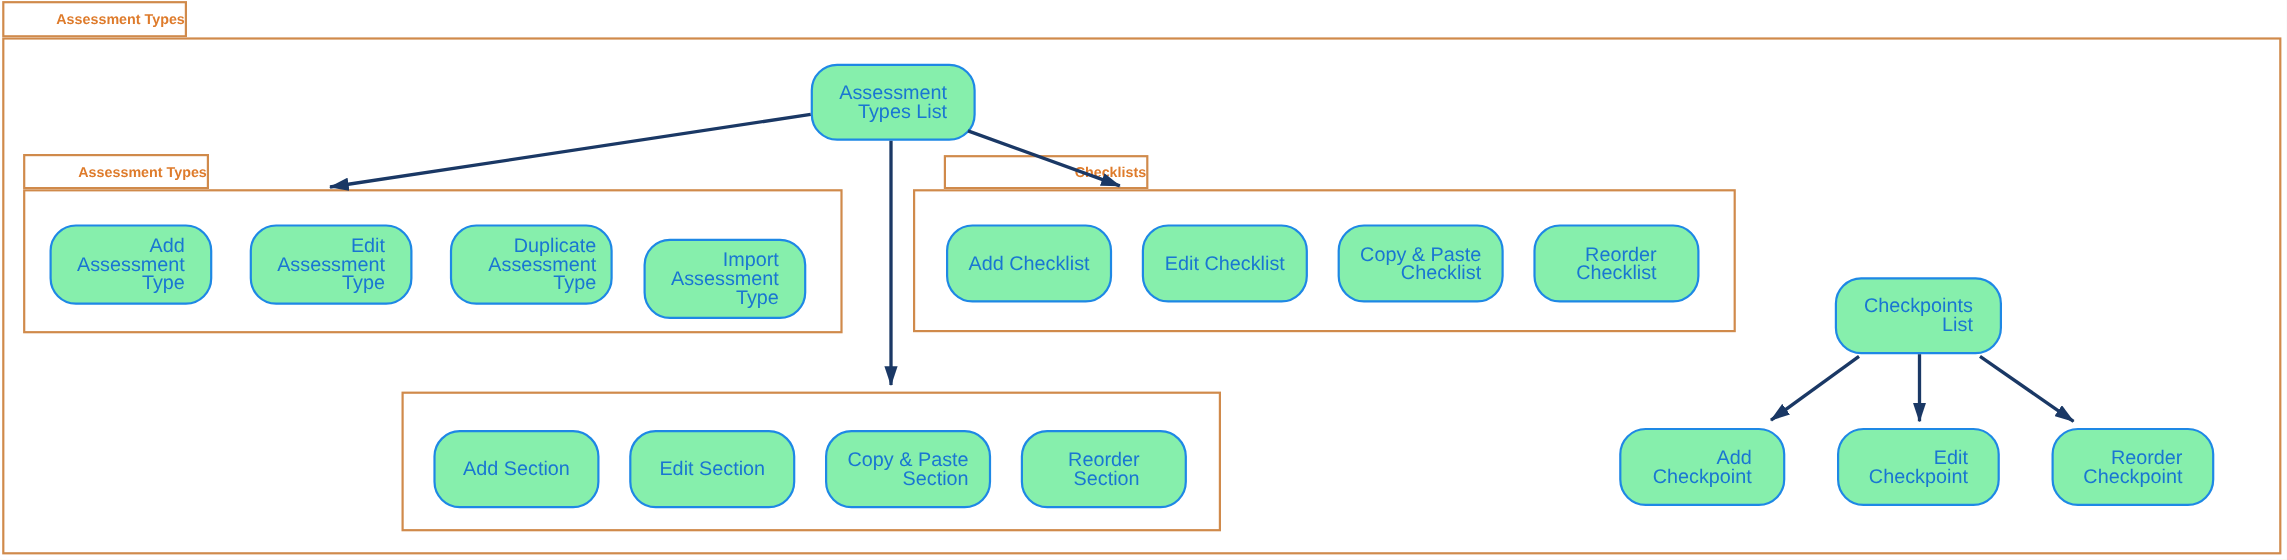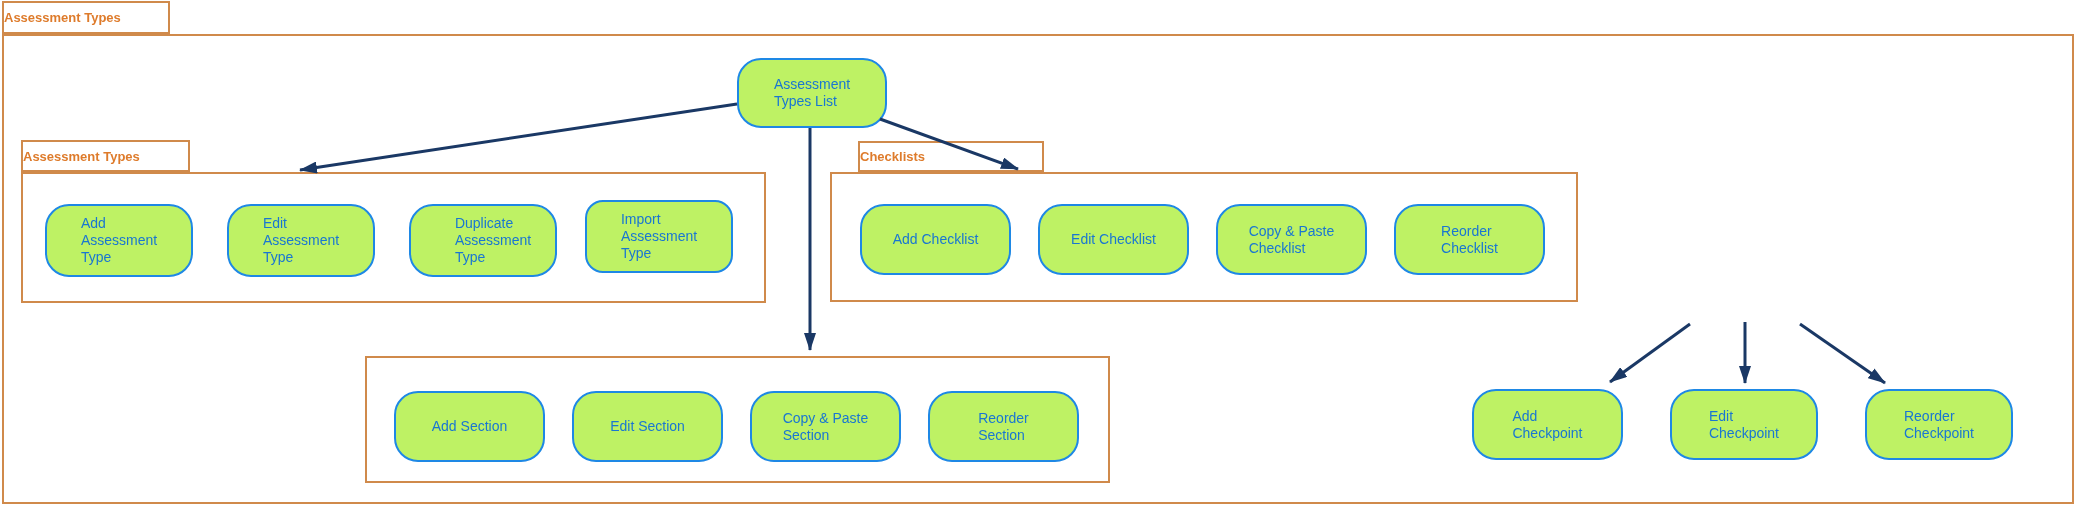--- a/index.html
+++ b/index.html
@@ -17,36 +17,36 @@
     border:2px solid #d08a4b;
     background:transparent;
     box-sizing:border-box;
     z-index:1;
   }
   .frame-tab{
     position:absolute;
     border:2px solid #d08a4b;
     background:#ffffff;
     box-sizing:border-box;
-    display:flex;align-items:center;justify-content:flex-start;
+    display:flex;align-items:center;justify-content:flex-end;
     color:#de7b2b;font-weight:bold;font-size:13px;
     z-index:2;
     white-space:nowrap;
   }
   
   .shape{
     position:absolute;
-    background:#bef264;
+    background:#86efac;
     border:2.5px solid #1e88e5;
     border-radius:24px;
     box-sizing:border-box;
     display:flex;align-items:center;justify-content:center;
-    text-align:left;
+    text-align:right;
     color:#1976d2;
-    font-size:14px;line-height:17px;
+    font-size:18px;line-height:17px;
     z-index:3;
   }
   .shape-label{white-space:pre-line;}
   
   #connectors{
     position:absolute;left:0;top:0;width:2079px;height:509px;
     z-index:4;pointer-events:none;
   }
   #connectors line{stroke:#1a3865;stroke-width:3;}
 </style>
@@ -77,21 +77,21 @@
     <div class="shape" style="left:204px;top:30px;width:148px;height:73px;">
       <span class="shape-label">Edit
 Assessment
 Type</span>
     </div>
     <div class="shape" style="left:386px;top:30px;width:148px;height:73px;padding-left:20px;">
       <span class="shape-label">Duplicate
 Assessment
 Type</span>
     </div>
-    <div class="shape" style="left:562px;top:26px;width:148px;height:73px;border-radius:18px;">
+    <div class="shape" style="left:562px;top:43px;width:148px;height:73px;">
       <span class="shape-label">Import
 Assessment
 Type</span>
     </div>
   </div>
 
   <div class="frame-tab" style="left:830px;top:141px;width:186px;height:31px;margin-left:28px;">
     <span>Checklists</span>
   </div>
   <div class="frame" style="left:830px;top:172px;width:748px;height:130px;">
@@ -121,20 +121,24 @@
     <div class="shape" style="left:383px;top:33px;width:151px;height:71px;">
       <span class="shape-label">Copy &amp; Paste
 Section</span>
     </div>
     <div class="shape" style="left:561px;top:33px;width:151px;height:71px;">
       <span class="shape-label">Reorder
 Section</span>
     </div>
   </div>
 
+  <div class="shape" style="left:1668px;top:252px;width:152px;height:70px;">
+    <span class="shape-label">Checkpoints
+List</span>
+  </div>
   <div class="shape" style="left:1472px;top:389px;width:151px;height:71px;">
     <span class="shape-label">Add
 Checkpoint</span>
   </div>
   <div class="shape" style="left:1670px;top:389px;width:148px;height:71px;">
     <span class="shape-label">Edit
 Checkpoint</span>
   </div>
   <div class="shape" style="left:1865px;top:389px;width:148px;height:71px;">
     <span class="shape-label">Reorder

